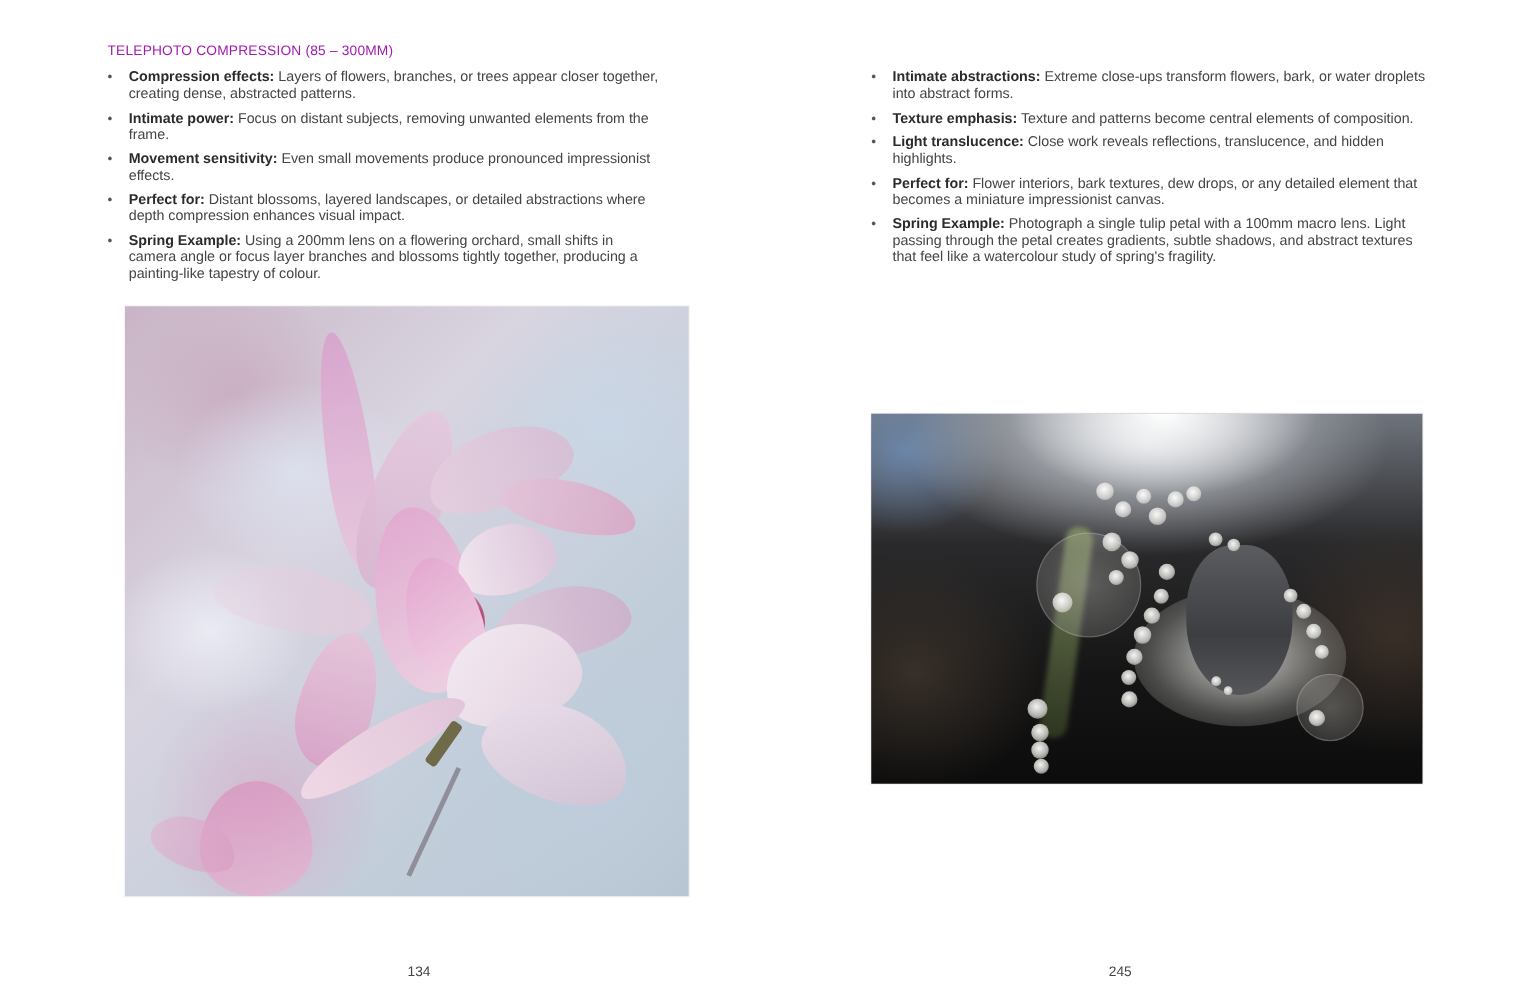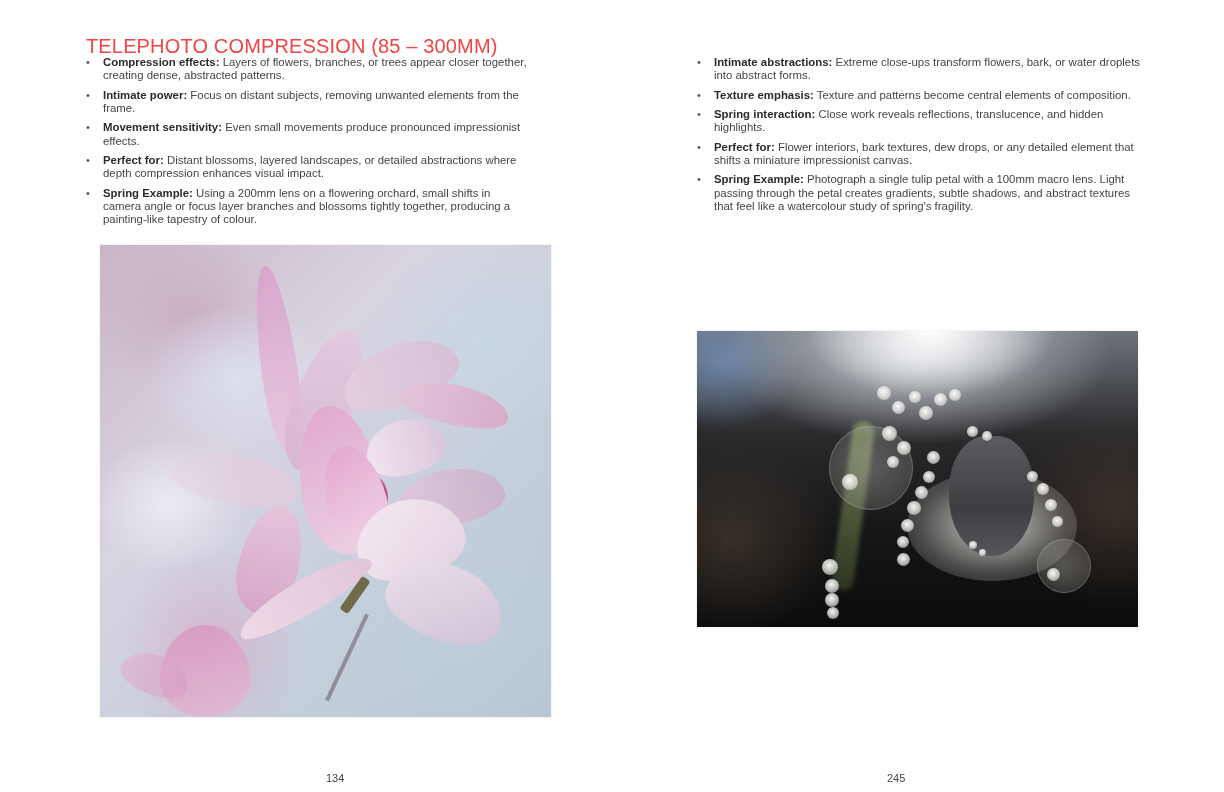--- a/index.html
+++ b/index.html
@@ -19,24 +19,24 @@
       position: absolute;
       top: 0;
       height: 792px;
       width: 612px;
     }
     .page-left { left: 0; }
     .page-right { left: 612px; }
 
     .section-title {
       position: absolute;
-      font-size: 20px;
+      font-size: 11px;
       font-weight: 400;
       letter-spacing: 0.15px;
-      color: #ef4444;
+      color: #a21caf;
       white-space: nowrap;
       margin: 0;
     }
     .bullets {
       position: absolute;
       list-style: none;
       margin: 0;
       padding: 0;
       font-size: 11.4px;
       line-height: 13.3px;
@@ -181,25 +181,25 @@
     <li>
       <span class="dot">•</span>
       <span class="lead">Intimate abstractions:</span><span> Extreme close-ups transform flowers, bark, or water droplets into abstract forms.</span>
     </li>
     <li>
       <span class="dot">•</span>
       <span class="lead">Texture emphasis:</span><span> Texture and patterns become central elements of composition.</span>
     </li>
     <li>
       <span class="dot">•</span>
-      <span class="lead">Spring interaction:</span><span> Close work reveals reflections, translucence, and hidden highlights.</span>
-    </li>
-    <li>
-      <span class="dot">•</span>
-      <span class="lead">Perfect for:</span><span> Flower interiors, bark textures, dew drops, or any detailed element that shifts a miniature impressionist canvas.</span>
+      <span class="lead">Light translucence:</span><span> Close work reveals reflections, translucence, and hidden highlights.</span>
+    </li>
+    <li>
+      <span class="dot">•</span>
+      <span class="lead">Perfect for:</span><span> Flower interiors, bark textures, dew drops, or any detailed element that becomes a miniature impressionist canvas.</span>
     </li>
     <li>
       <span class="dot">•</span>
       <span class="lead">Spring Example:</span><span> Photograph a single tulip petal with a 100mm macro lens. Light passing through the petal creates gradients, subtle shadows, and abstract textures that feel like a watercolour study of spring's fragility.</span>
     </li>
   </ul>
 
   <p class="page-number" style="left:271px;">245</p>
 </div>
 

